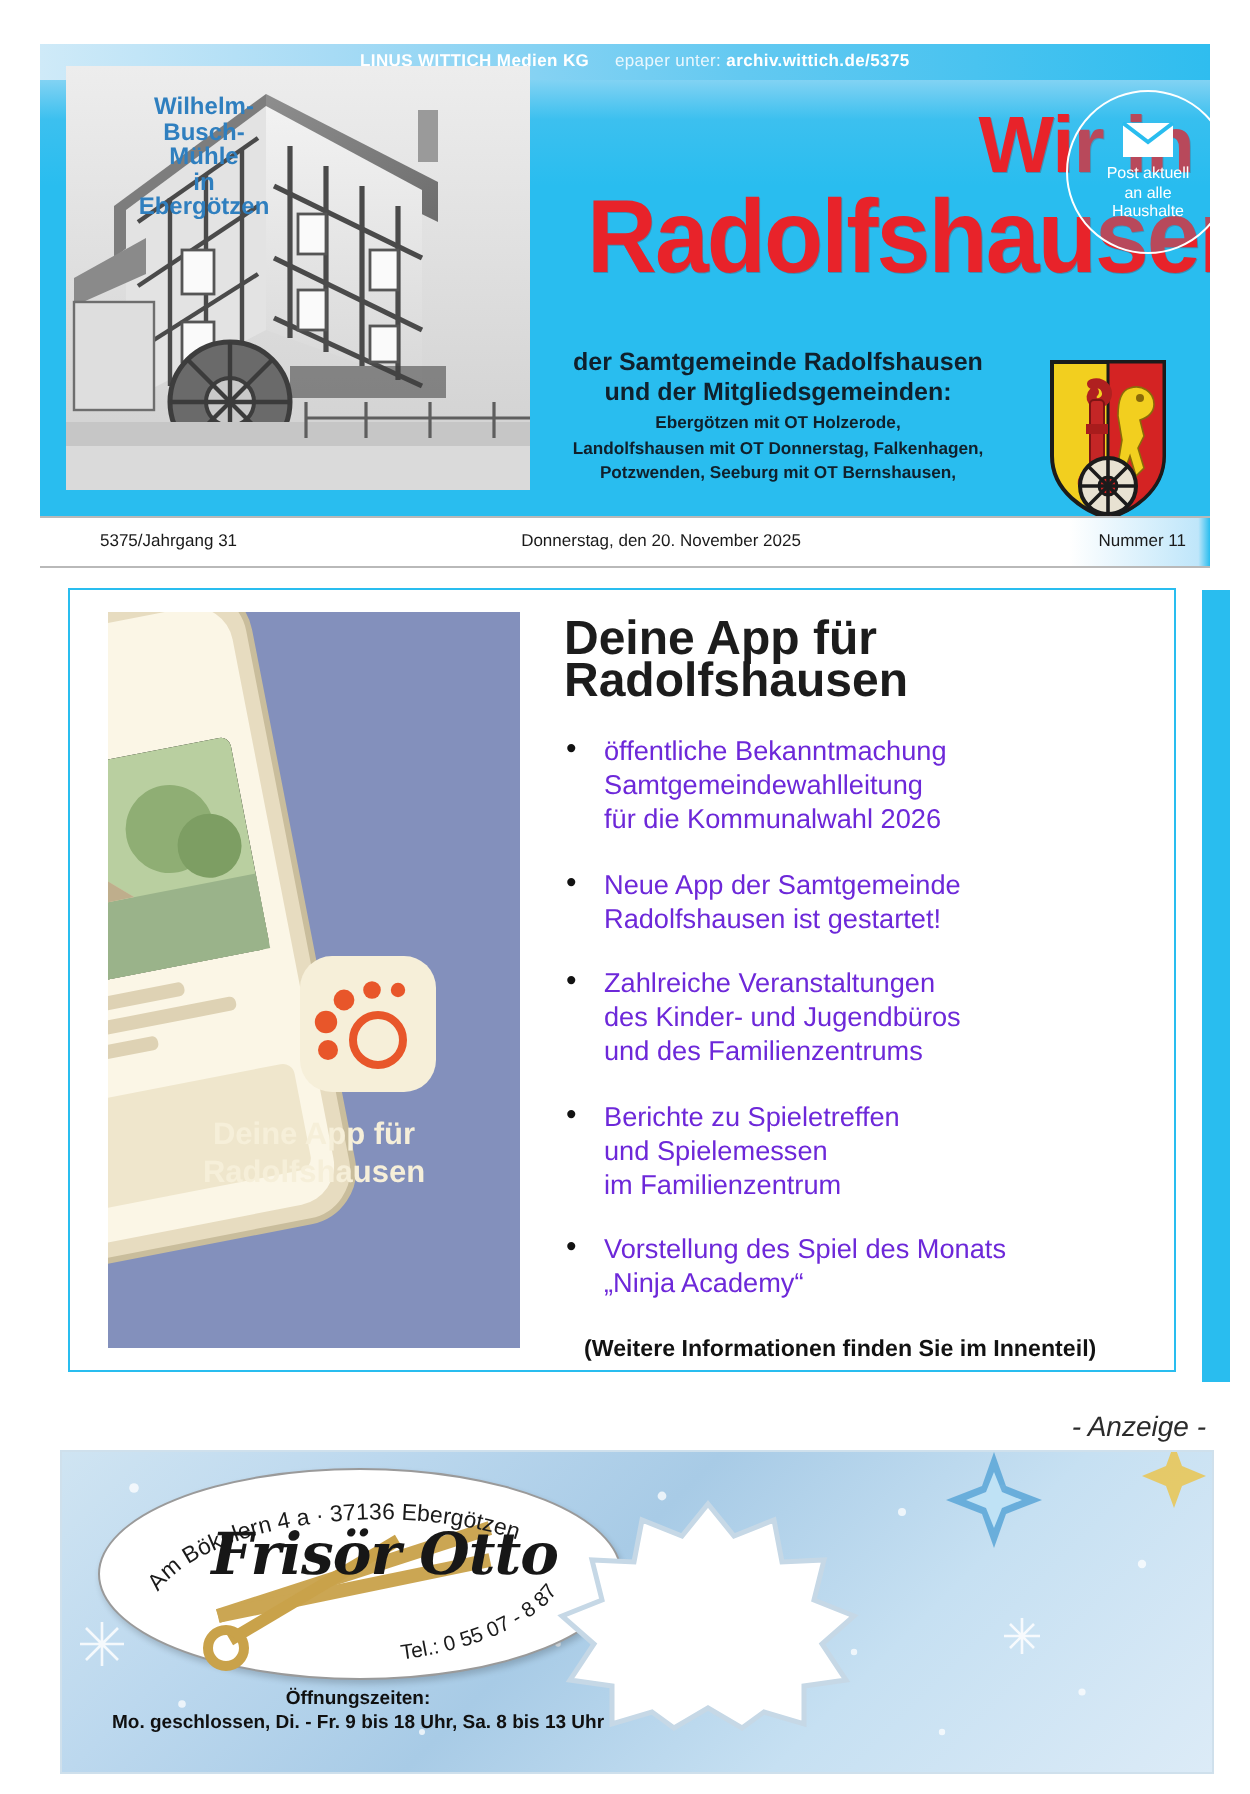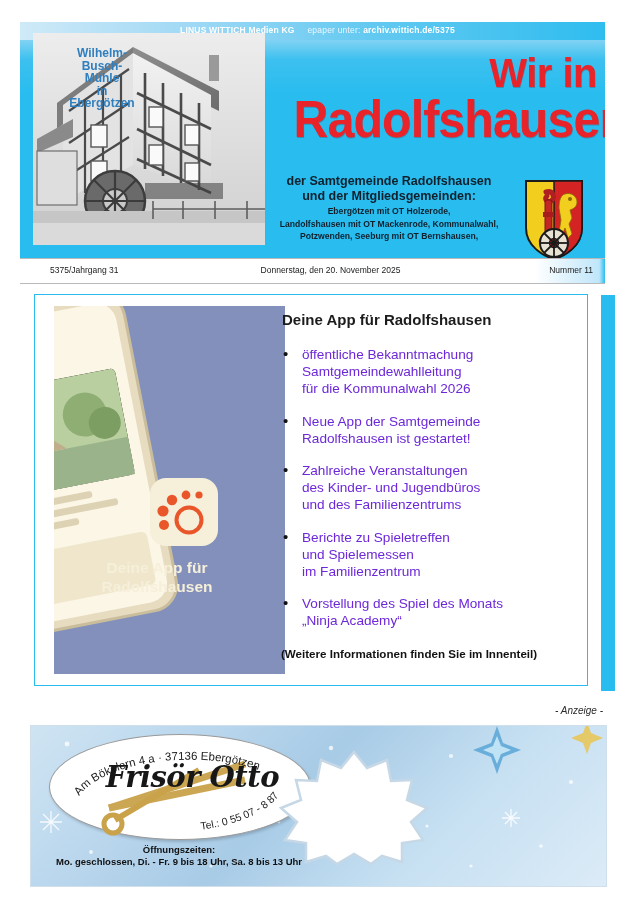--- a/index.html
+++ b/index.html
@@ -58,38 +58,38 @@
   .infobar .cell{position:absolute;top:6px;font-size:8.5px;color:#1a1a1a;margin-left:18px;}
   .ib-l{left:12px;} .ib-c{left:0;width:585px;text-align:center;} .ib-r{right:12px;}
 
   
   .feature{position:absolute;left:20px;top:288px;width:585px;height:404px;background:#ffffff;}
   .feature-inner{position:absolute;left:14px;top:6px;width:552px;height:390px;
     border:1px solid #29bdef;background:#ffffff;}
   .accent-bar{position:absolute;left:566px;top:0px;width:14px;height:396px;background:#29bdef;}
 
   .promo{position:absolute;left:19px;top:11px;width:206px;height:368px;
-    background:#8390bc;overflow:hidden;padding-left:25px;}
+    background:#8390bc;overflow:hidden;}
   .phone{position:absolute;left:-88px;top:-6px;width:190px;height:330px;
     transform:rotate(-11deg);}
   .logo-box{position:absolute;left:96px;top:172px;width:68px;height:68px;border-radius:16px;
     background:#f6efd9;}
   .promo-txt{position:absolute;left:8px;top:252px;width:190px;text-align:center;
     color:#f6efd9;font-size:15.5px;font-weight:bold;line-height:19px;}
 
   .article{position:absolute;left:245px;top:8px;width:316px;}
-  .art-h{font-size:15px;font-weight:bold;color:#1c1c1c;line-height:21px;margin:6px 0 16px 2px;}
+  .art-h{font-size:24px;font-weight:bold;color:#1c1c1c;line-height:21px;margin:6px 0 16px 2px;}
   ul.blist{list-style:none;margin:0;padding:0;}
   ul.blist li{position:relative;padding-left:22px;margin-bottom:15px;
     font-size:13.6px;line-height:17.2px;color:#6d28d9;}
   ul.blist li::before{content:"•";position:absolute;left:3px;top:-1px;font-size:15px;color:#121212;}
-  .art-foot{margin-top:17px;margin-left:1px;font-size:11.6px;font-weight:bold;color:#121212;}
-
-  
-  .anzeige{position:absolute;right:22px;top:705px;font-size:10px;font-style:italic;color:#2b2b2b;}
+  .art-foot{margin-top:17px;margin-left:12px;font-size:11.6px;font-weight:bold;color:#121212;}
+
+  
+  .anzeige{position:absolute;right:22px;top:705px;font-size:14px;font-style:italic;color:#2b2b2b;}
 
   
   .ad{position:absolute;left:30px;top:725px;width:575px;height:160px;
     background:linear-gradient(135deg,#cfe4f2 0%,#bcd8ee 22%,#a8cbe6 45%,#c6e0f2 70%,#dcebf7 100%);
     overflow:hidden;border:1px solid #cfe0ec;}
   .oval{position:absolute;left:18px;top:8px;width:260px;height:104px;border-radius:50%;
     background:#ffffff;border:1px solid #9a9a9a;box-shadow:1px 2px 3px rgba(0,0,0,.18);}
   .oval-top{position:absolute;left:0;top:0;width:260px;height:104px;}
   .salon{position:absolute;left:12px;top:34px;width:236px;text-align:right;
     font-family:"DejaVu Serif",serif;font-style:italic;font-weight:bold;font-size:29px;
@@ -199,26 +199,37 @@
         <div>in</div>
         <div>Ebergötzen</div>
       </div>
     </div>
 
     <div class="title-wrap">
       <div class="t1">Wir in</div>
       <div class="t2">Radolfshausen</div>
     </div>
 
+    <div class="badge">
+      <svg class="env" viewBox="0 0 26 18">
+        <rect x="0.5" y="0.5" width="25" height="17" fill="#ffffff"></rect>
+        <polyline points="0.5,0.5 13,10 25.5,0.5" fill="none" stroke="#29bdef" stroke-width="2"></polyline>
+      </svg>
+      <div class="badge-txt">
+        <div>Post aktuell</div>
+        <div>an alle</div>
+        <div>Haushalte</div>
+      </div>
+    </div>
 
     <div class="sub">
       <div class="l2">der Samtgemeinde Radolfshausen</div>
       <div class="l2">und der Mitgliedsgemeinden:</div>
       <div class="l3">Ebergötzen mit OT Holzerode,</div>
-      <div class="l3">Landolfshausen mit OT Mackenrode, Kommunalwahl,</div>
+      <div class="l3">Landolfshausen mit OT Donnerstag, Falkenhagen,</div>
       <div class="l3">Potzwenden, Seeburg mit OT Bernshausen,</div>
 
     </div>
 
     <svg class="arms" viewBox="0 0 58 80">
       <path d="M1,1 H57 V48 C57,66 40,76 29,79 C18,76 1,66 1,48 Z" fill="#f2cf1f" stroke="#1b1b1b" stroke-width="2"></path>
       <path d="M29,1 H57 V48 C57,66 40,76 29,79 Z" fill="#d42323" stroke="#1b1b1b" stroke-width="1.5"></path>
 
       <path d="M21,12 C28,10 31,18 26,21 C22,23 19,19 22,16" fill="none" stroke="#b02020" stroke-width="5" stroke-linecap="round"></path>
       <rect x="20" y="20" width="7" height="36" rx="2" fill="#c42626" stroke="#7d1414" stroke-width="1"></rect>

